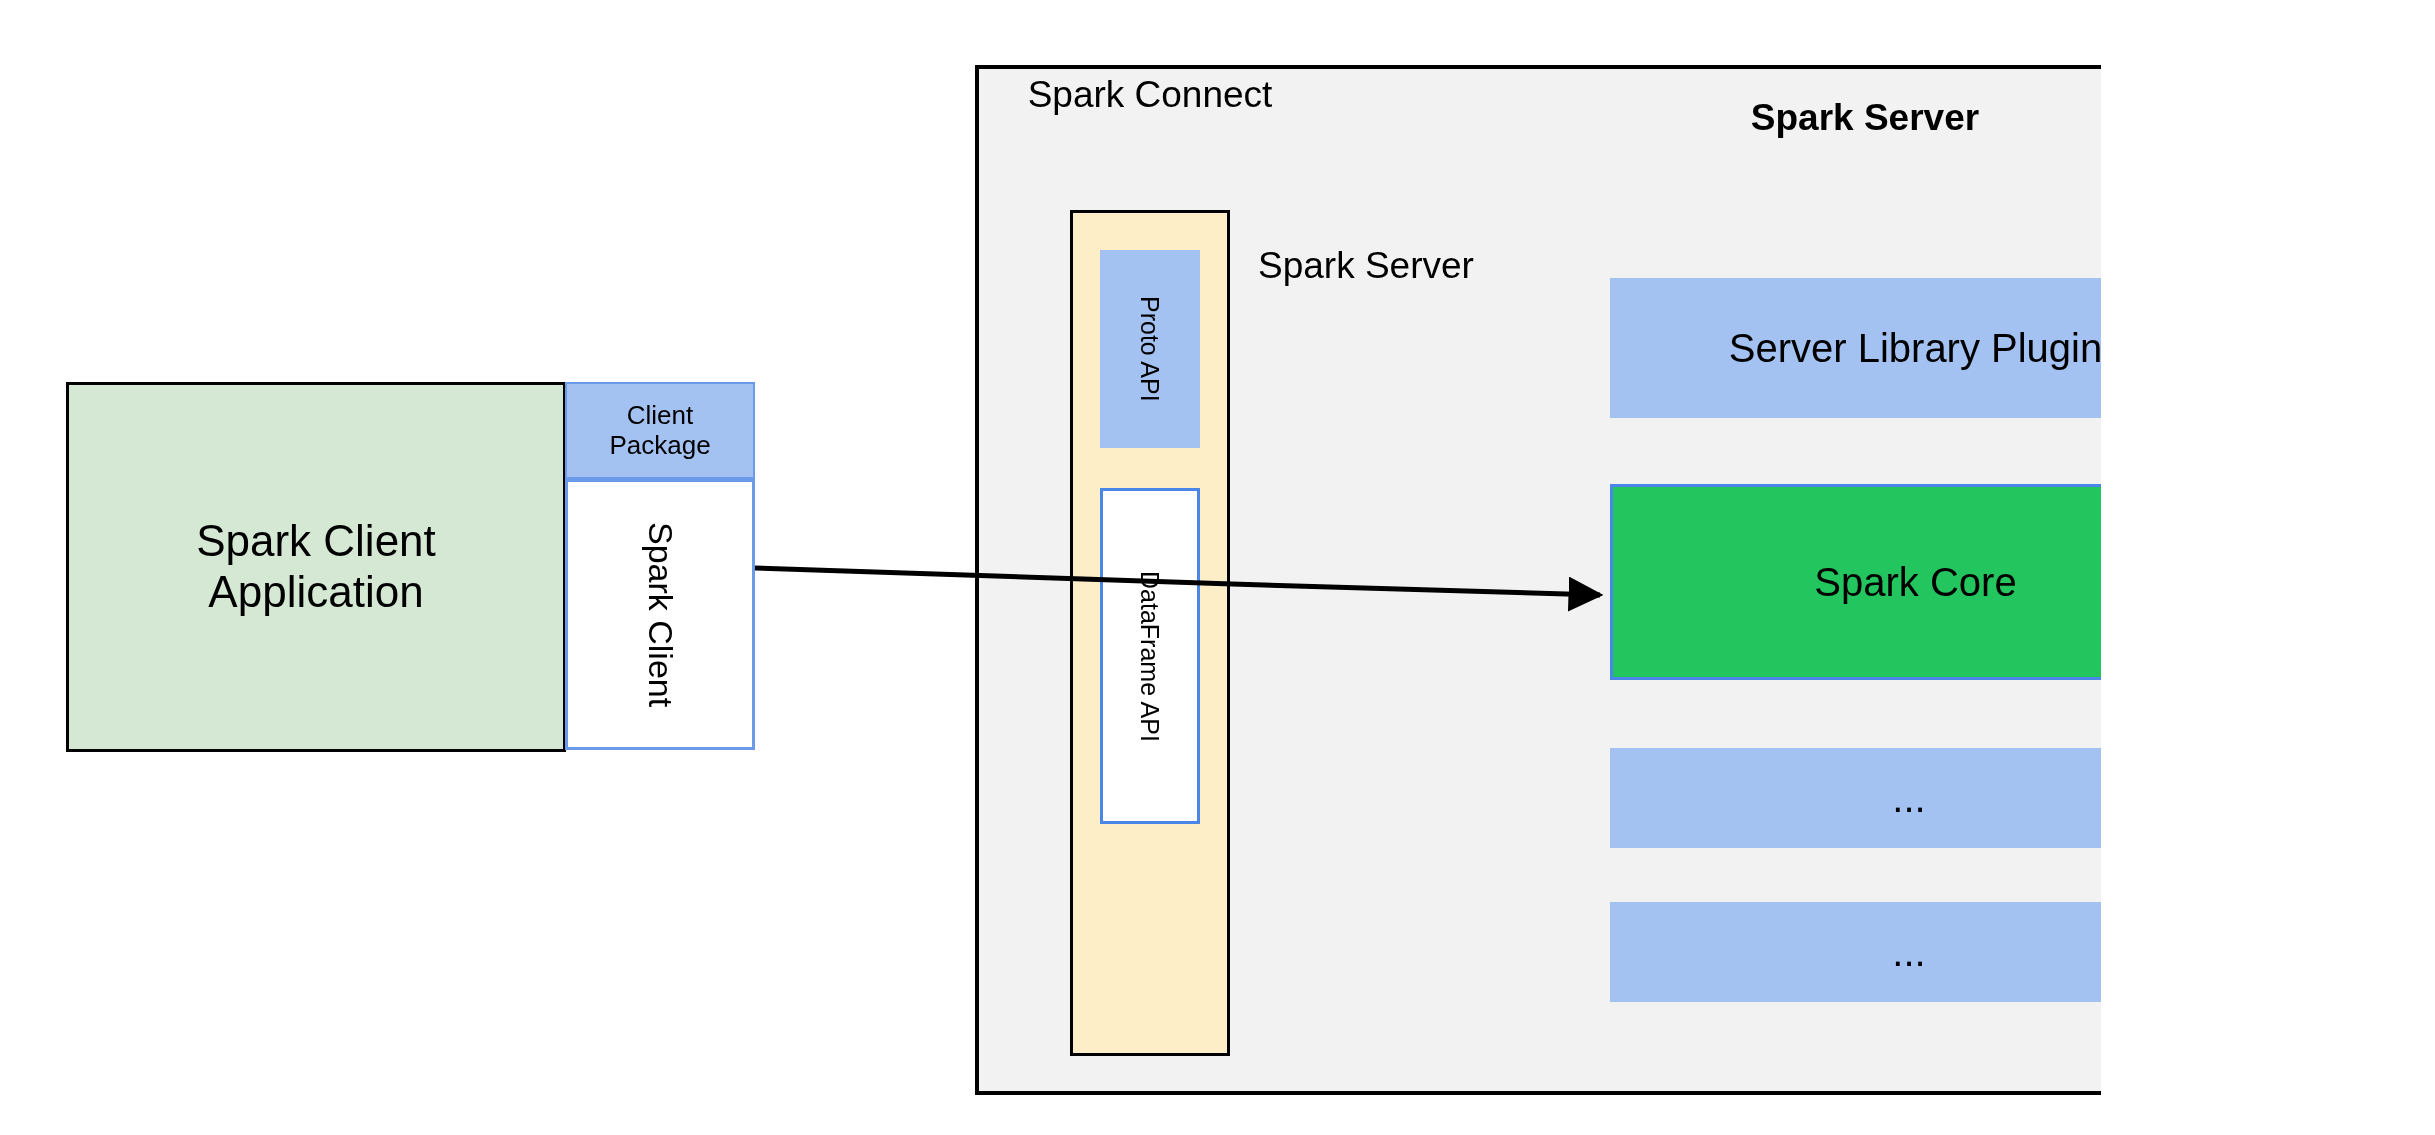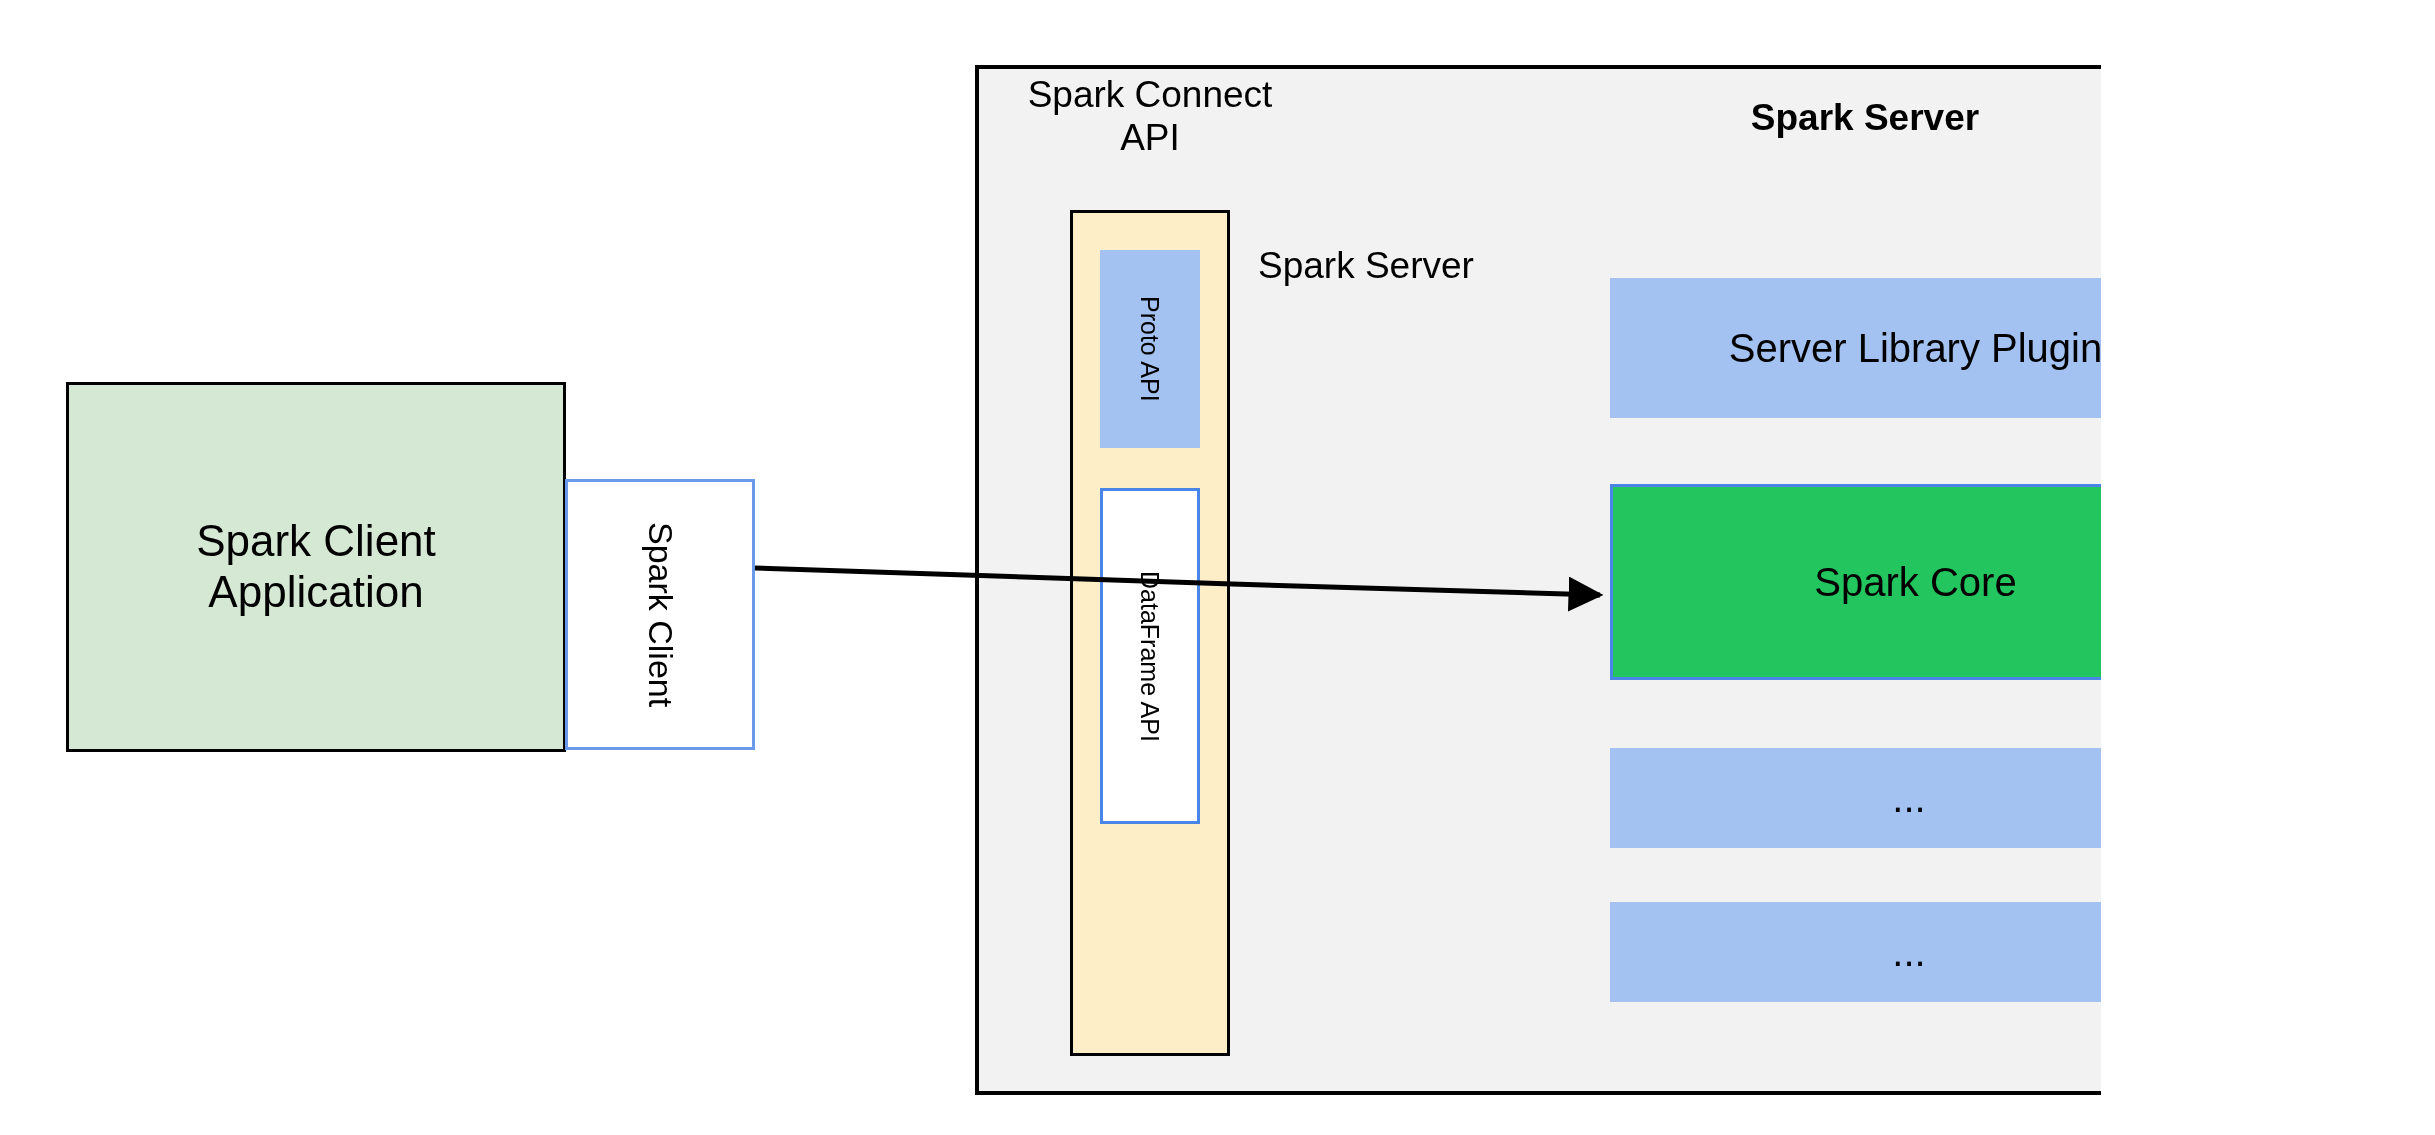--- a/index.html
+++ b/index.html
@@ -193,21 +193,20 @@
 </style>
 </head>
 <body>
 
 <div id="diagram">
 
   <div class="box" id="server-panel"></div>
 
   <div class="box" id="spark-connect-api-label">
     <span>Spark Connect</span>
-    <span>API</span>
   </div>
 
   <div class="box" id="spark-server-title">Spark Server</div>
 
   <div class="box" id="connect-api-column"></div>
 
   <div class="box" id="proto-api-box">
     <span class="vtext">Proto API</span>
   </div>
 
@@ -224,20 +223,26 @@
   <div class="box" id="ellipsis-box-1">...</div>
   <div class="box" id="ellipsis-box-2">...</div>
 
   <div class="box" id="client-app-box">
     <div>
       <div>Spark Client</div>
       <div>Application</div>
     </div>
   </div>
 
+  <div class="box" id="client-package-box">
+    <div>
+      <div>Client</div>
+      <div>Package</div>
+    </div>
+  </div>
 
   <div class="box" id="spark-client-box">
     <span class="vtext">Spark Client</span>
   </div>
 
   <svg id="connectors" viewBox="0 0 2435 1135" xmlns="http://www.w3.org/2000/svg">
     <defs>
       <marker id="arrow-head" viewBox="0 0 10 10" refX="9" refY="5" markerWidth="7" markerHeight="7" orient="auto-start-reverse">
         <path d="M 0 0 L 10 5 L 0 10 z" fill="#000000"></path>
       </marker>

